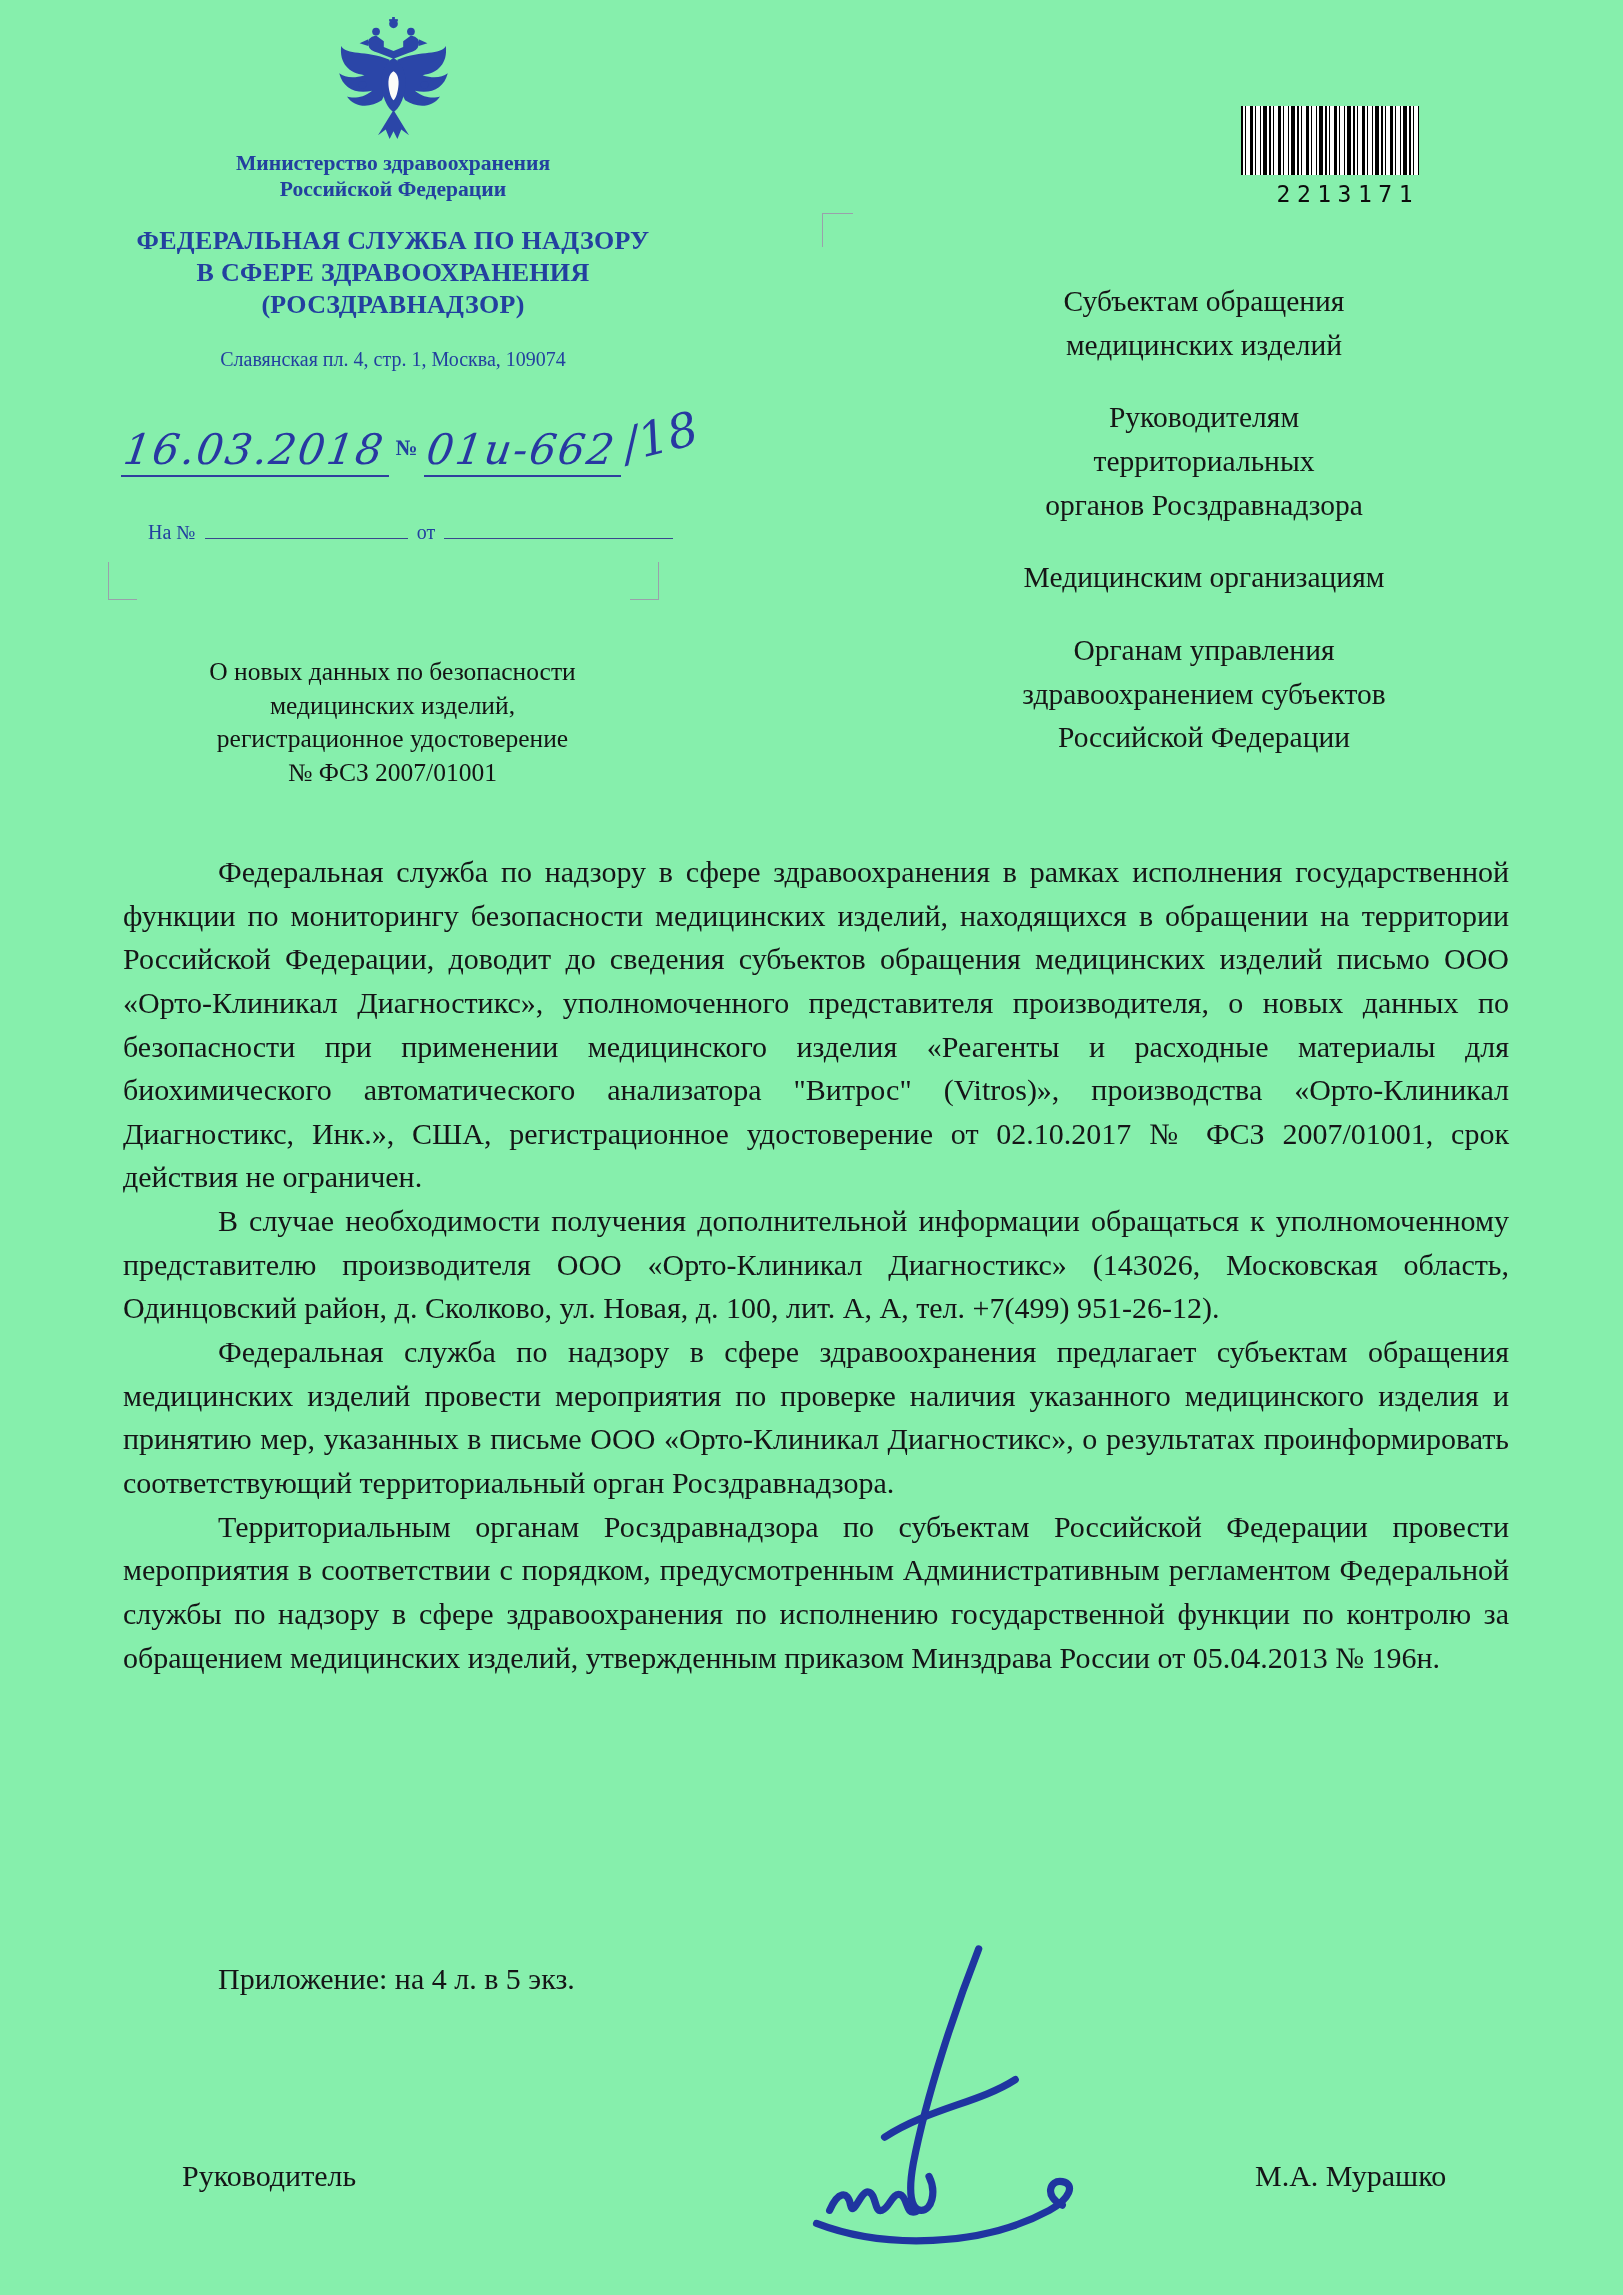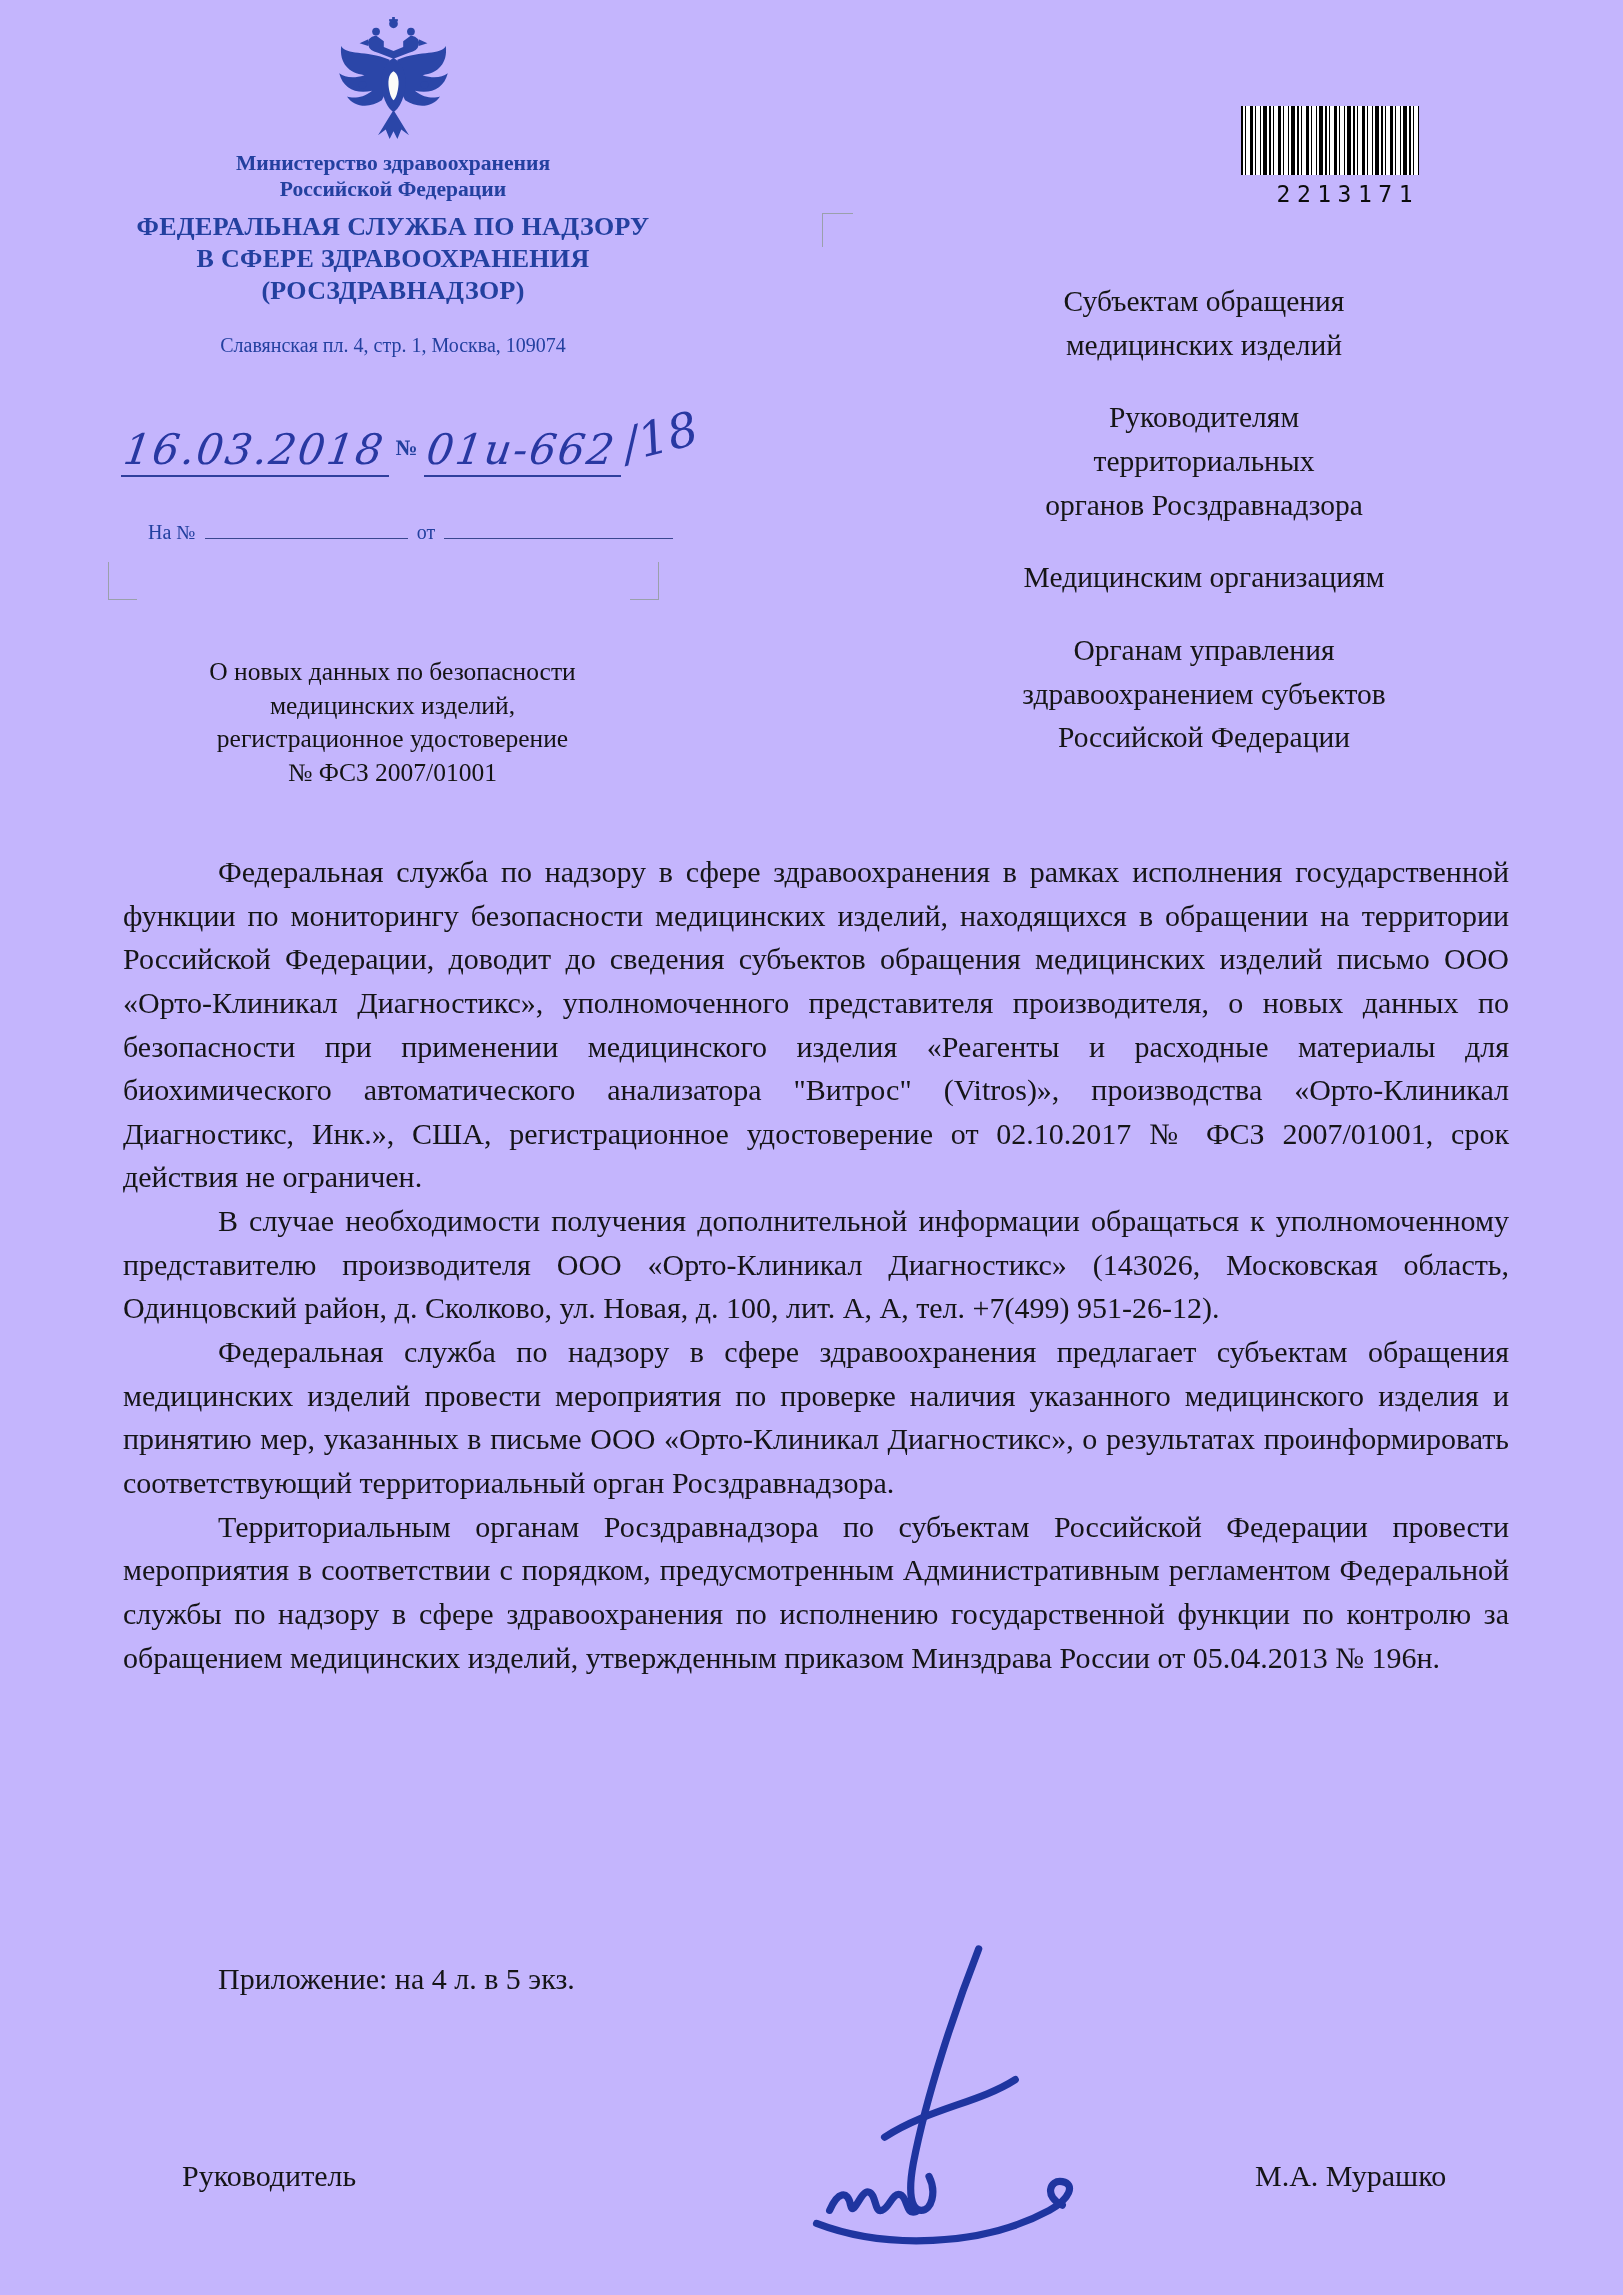--- a/index.html
+++ b/index.html
@@ -1,35 +1,35 @@
 <!DOCTYPE html>
 <html style="font-size:10.5px"><head>
 <meta charset="utf-8">
 <style>
   html, body { margin: 0; padding: 0; background: #e8e8e8; }
   .page {
     position: relative;
     width: 1624px;
     height: 2295px;
-    background: #c4b5fd;
+    background: #86efac;
     font-family: "Liberation Serif", serif;
     color: #1c1c1e;
     overflow: hidden;
   }
 
   
   .left-col {
     position: absolute;
     left: 92px; top: 13px; width: 602px;
     text-align: center;
     color: #23409f;
   }
   .emblem-wrap { margin-top: 3.9px; }
   .ministry { margin-top: 6.5px; font-weight: bold; font-size: 21.6px; line-height: 1.18; }
-  .service  { margin-top: 9px; font-weight: bold; font-size: 26px; line-height: 1.22; letter-spacing: 0.3px; }
+  .service  { margin-top: 23px; font-weight: bold; font-size: 26px; line-height: 1.22; letter-spacing: 0.3px; }
   .contact  { margin-top: 26px; font-size: 20px; line-height: 1.38; }
 
   
   .date-row {
     position: absolute;
     left: 121px; top: 420px; width: 655px;
     white-space: nowrap;
   }
   .hw {
     font-family: "DejaVu Serif", serif;

